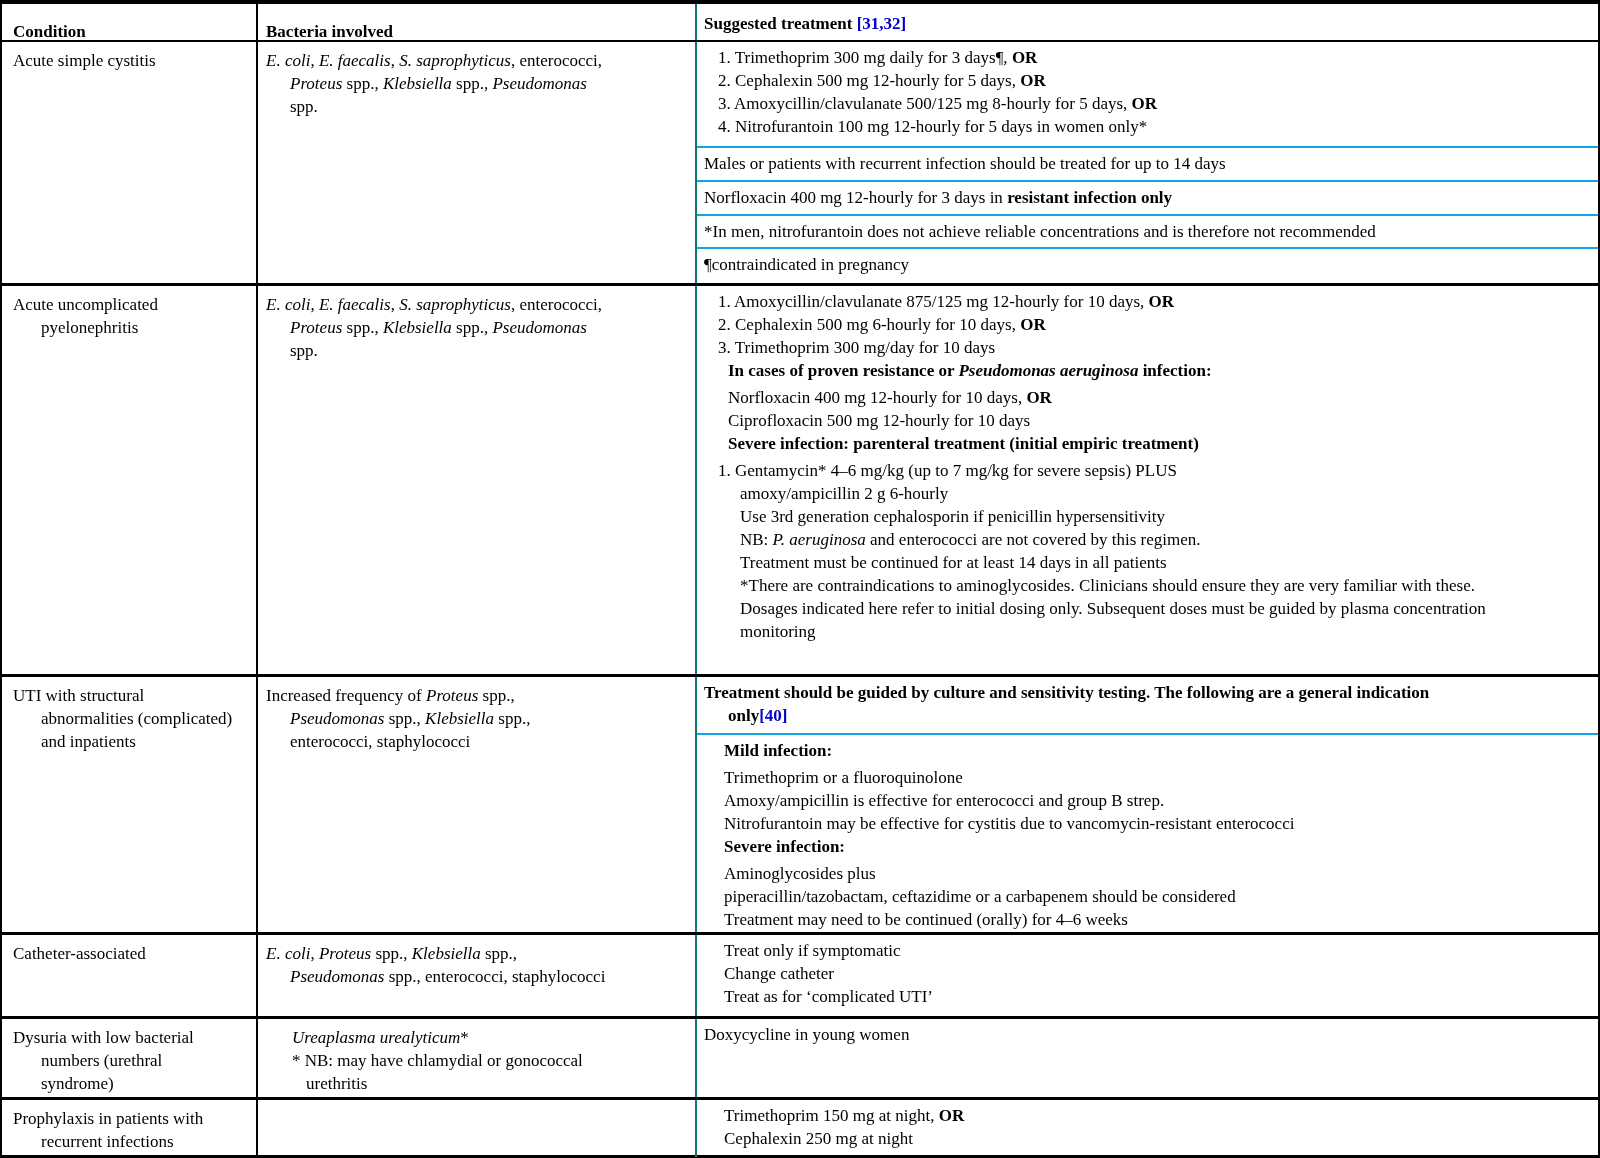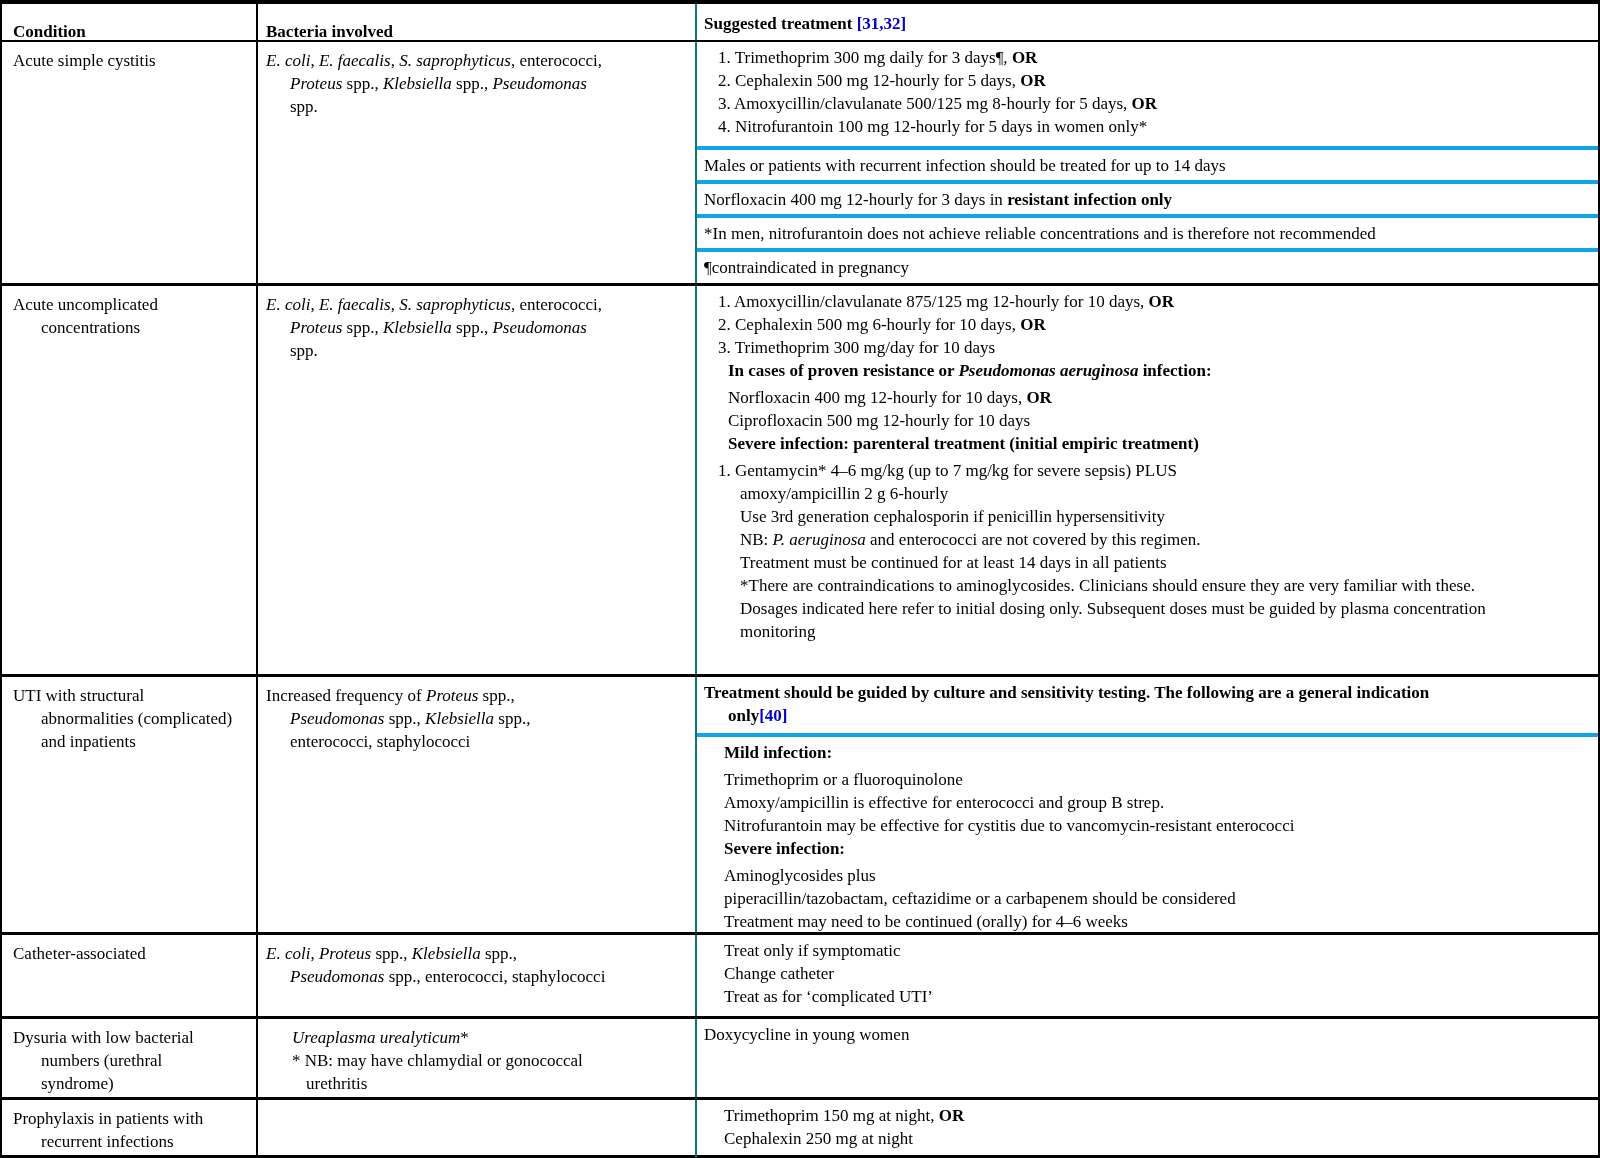--- a/index.html
+++ b/index.html
@@ -16,21 +16,21 @@
   }
   .trow { display: flex; border-top: 3px solid #000; }
   .trow.hdr { border-top: none; min-height: 36px; }
   .trow.first { border-top: 2px solid #000; }
   .c1 { width: 256px; border-right: 2px solid #000; padding: 7px 6px 4px 11px; }
   .c2 { width: 439px; border-right: 2px solid #0f766e; padding: 7px 6px 4px 8px; }
   .c3 { flex: 1; display: flex; flex-direction: column; }
   .c3h { flex: 1; padding: 8px 6px 4px 7px; }
   .hcell { padding-top: 16px; }
   .sub { padding: 4px 8px 4px 7px; }
-  .sub + .sub { border-top: 4px solid #0ea5e9; }
+  .sub + .sub { border-top: 2px solid #0ea5e9; }
   
   .r1 { min-height: 243px; }
   .r2 { min-height: 391px; }
   .r3 { min-height: 258px; }
   .r4 { min-height: 84px; }
   .r5 { min-height: 81px; }
   .r6 { flex: 1; }
   
   .s-r1a { min-height: 104px; }
   .s-r1b { min-height: 34px; }
@@ -99,21 +99,21 @@
         </div>
       <div class="sub s-grow">
           <div class="ln">¶contraindicated in pregnancy</div>
         </div>
     </div>
   </div>
 
   <div class="trow r2">
     <div class="c1">
         <div class="ln cf">Acute uncomplicated</div>
-        <div class="ln cc">concentrations</div>
+        <div class="ln cc">pyelonephritis</div>
       </div>
     <div class="c2">
         <div class="ln cf"><span class="i">E. coli</span>, <span class="i">E. faecalis</span>, <span class="i">S. saprophyticus</span>, enterococci,</div>
         <div class="ln cc2"><span class="i">Proteus</span> spp., <span class="i">Klebsiella</span> spp., <span class="i">Pseudomonas</span></div>
         <div class="ln cc2">spp.</div>
       </div>
     <div class="c3">
       <div class="sub s-grow">
           <div class="ln num">1. Amoxycillin/clavulanate 875/125 mg 12-hourly for 10 days, <span class="b">OR</span></div>
           <div class="ln num">2. Cephalexin 500 mg 6-hourly for 10 days, <span class="b">OR</span></div>

